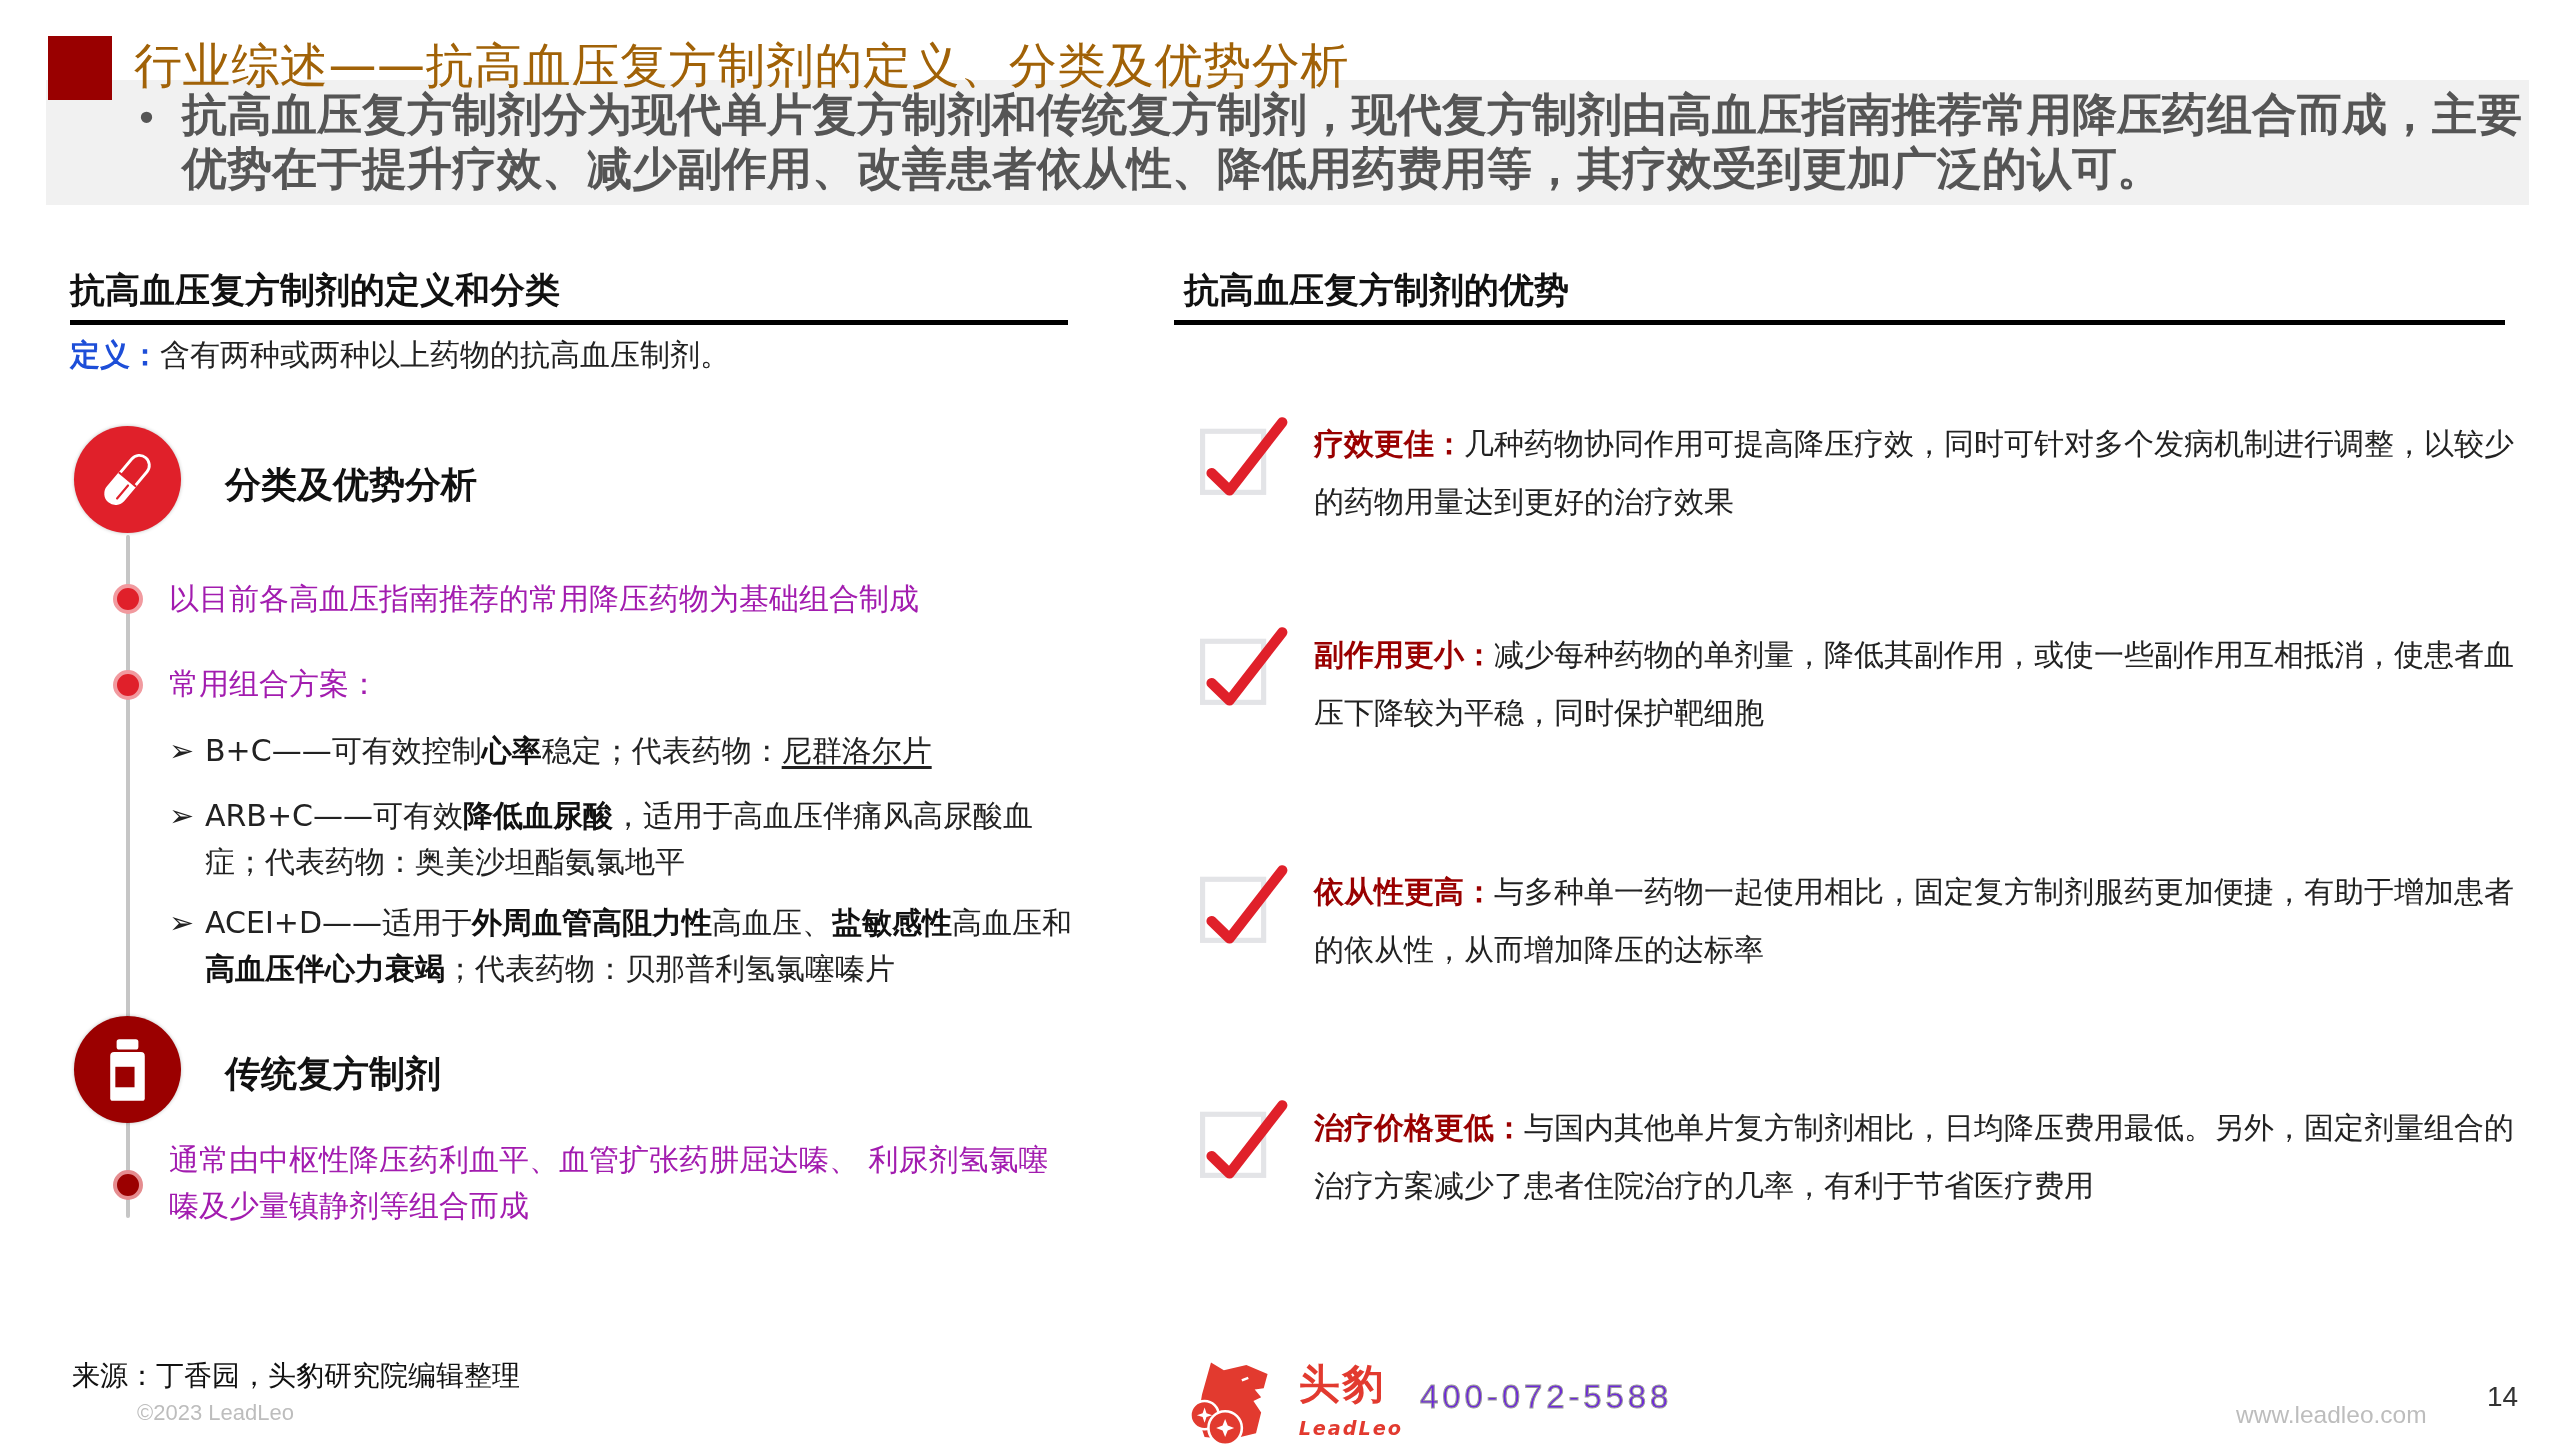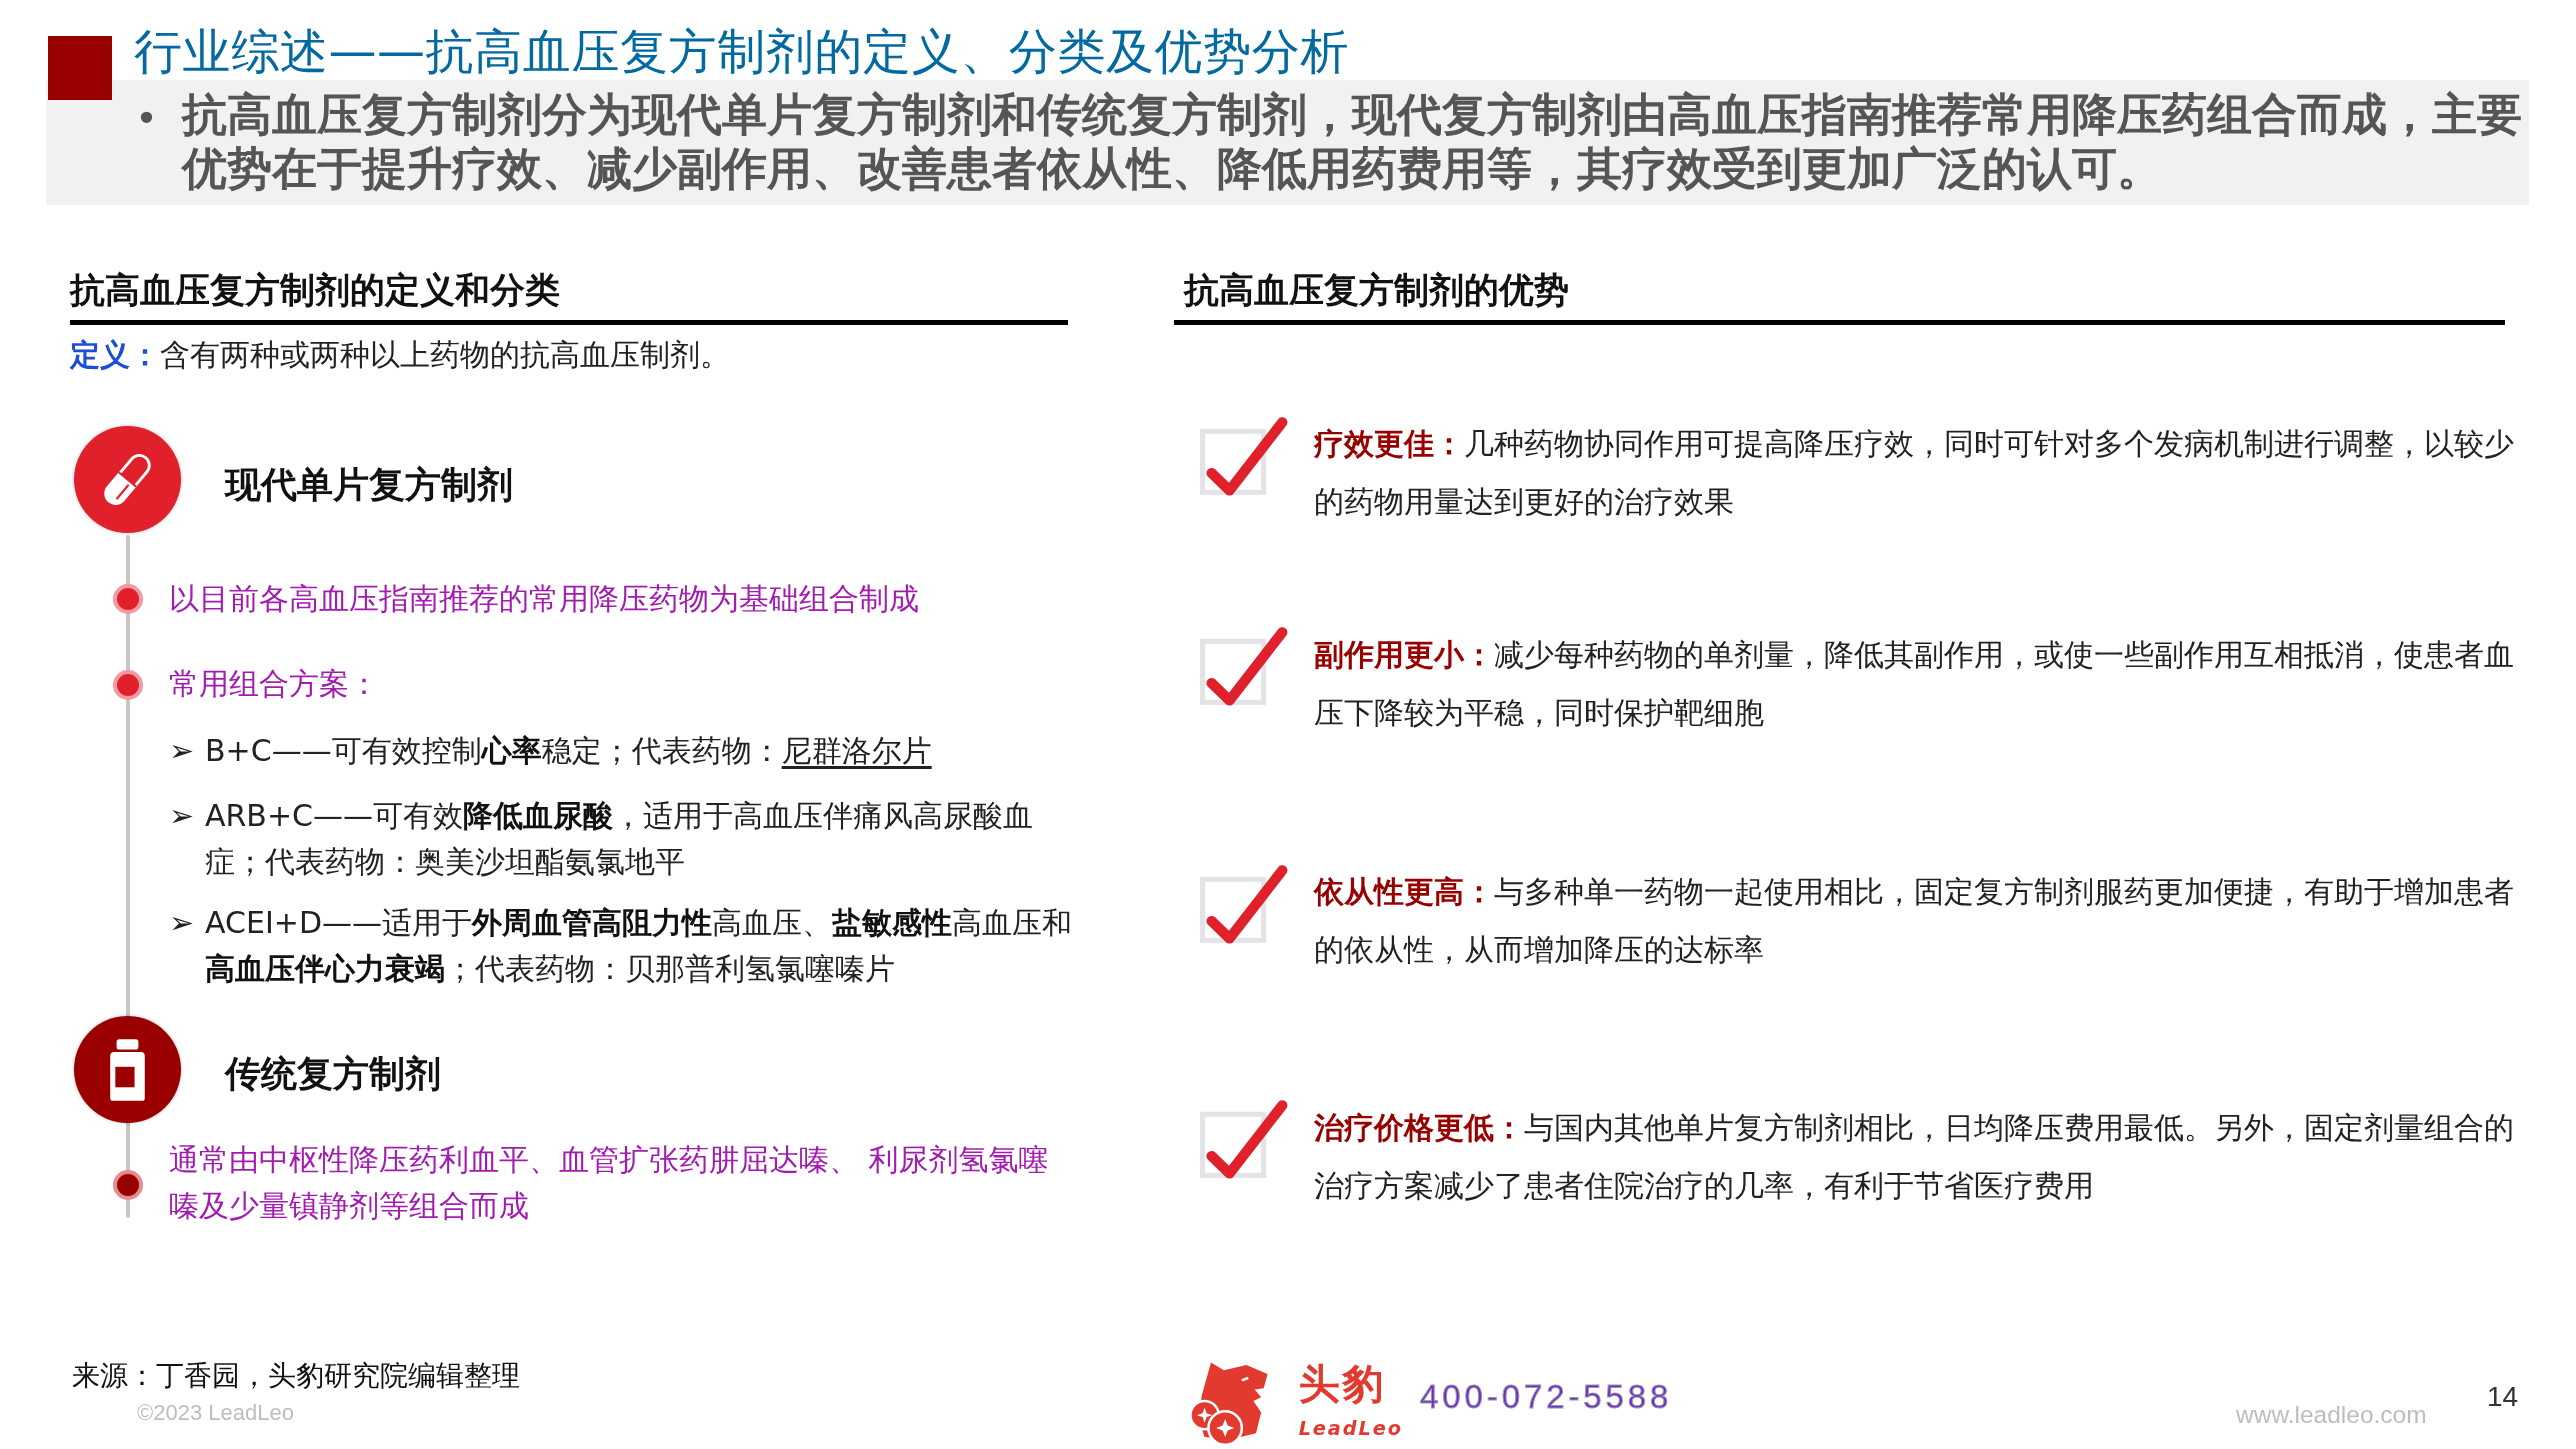--- a/index.html
+++ b/index.html
@@ -3,21 +3,21 @@
 <meta charset="utf-8">
 <style>
   * { margin: 0; padding: 0; box-sizing: border-box; }
   html, body { width: 2576px; height: 1449px; background: #ffffff; overflow: hidden; }
   body { position: relative; font-family: "DejaVu Sans", "Liberation Sans", sans-serif; color: #111; }
 
   .abs { position: absolute; }
 
   
   .title-mark { left: 48px; top: 36px; width: 64px; height: 64px; background: #990000; z-index: 2; }
-  .page-title { left: 134px; top: 16px; font-size: 48px; line-height: 71px; color: #0369a1; white-space: nowrap; letter-spacing: 0.6px; }
+  .page-title { left: 134px; top: 30px; font-size: 48px; line-height: 71px; color: #a16207; white-space: nowrap; letter-spacing: 0.6px; }
   .summary-box { left: 46px; top: 80px; width: 2483px; height: 125px; background: #f1f1f1; }
   .summary-bullet { left: 135px; top: 94px; font-size: 39px; line-height: 49px; color: #555; }
   .summary-text { left: 182px; top: 88px; width: 2344px; font-size: 45px; line-height: 54px; font-weight: bold; color: #555; }
 
   
   .sec-title { font-size: 35px; font-weight: bold; color: #111; line-height: 52px; white-space: nowrap; }
   .sec-line { height: 4.5px; background: #000; }
 
   
   .definition { left: 70px; top: 332px; font-size: 30px; line-height: 45px; white-space: nowrap; color: #222; }
@@ -76,21 +76,21 @@
 <div class="abs big-circle red" style="left:74px; top:426px;">
   <svg width="71" height="71" viewBox="0 0 100 100">
     <g transform="rotate(40 50 50)">
       <rect x="34" y="8" width="32" height="84" rx="16" ry="16" fill="#ffffff"></rect>
       <path d="M38 50 V24 a12 12 0 0 1 24 0 V50 Z" fill="#e0202a"></path>
       <line x1="34" y1="50" x2="66" y2="50" stroke="#e0202a" stroke-width="3"></line>
       <line x1="56" y1="56" x2="56" y2="80" stroke="#e0202a" stroke-width="3" stroke-linecap="round"></line>
     </g>
   </svg>
 </div>
-<div class="abs cat-title" style="left:225px; top:459px;">现代单片复方制剂</div>
+<div class="abs cat-title" style="left:225px; top:459px;">分类及优势分析</div>
 
 <div class="abs dot red" style="left:113px; top:584px;"></div>
 <div class="abs body-text" style="left:169px; top:576px; white-space:nowrap;">以目前各高血压指南推荐的常用降压药物为基础组合制成</div>
 
 <div class="abs dot red" style="left:113px; top:670px;"></div>
 <div class="abs body-text" style="left:169px; top:661px; white-space:nowrap;">常用组合方案：</div>
 
 <div class="abs combo" style="left:205px; top:728px; width:869px;">
   <span class="arrow">➢</span><span>B+C——可有效控制</span><b>心率</b><span>稳定；代表药物：</span><u>尼群洛尔片</u>
 </div>

